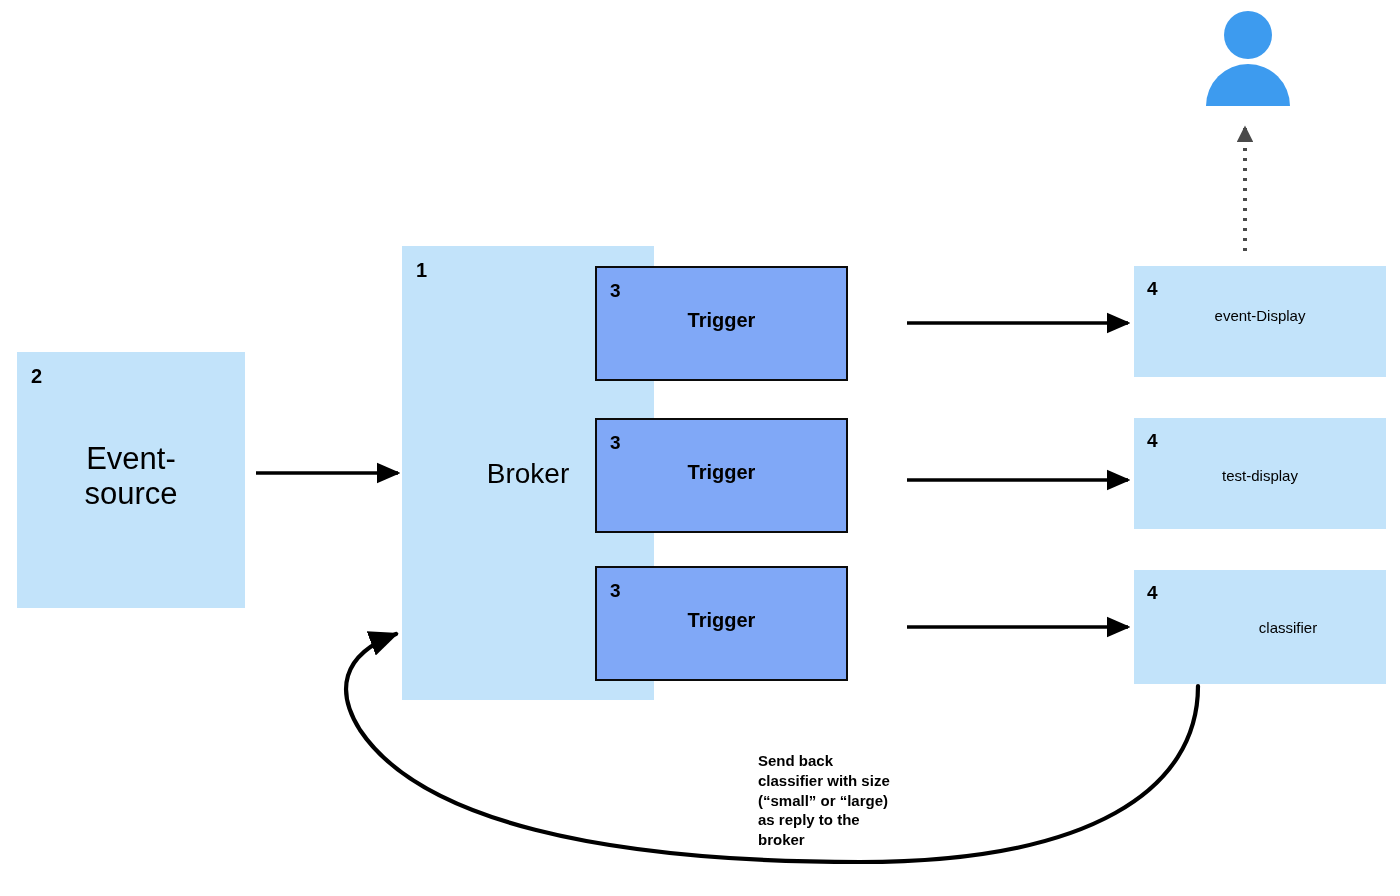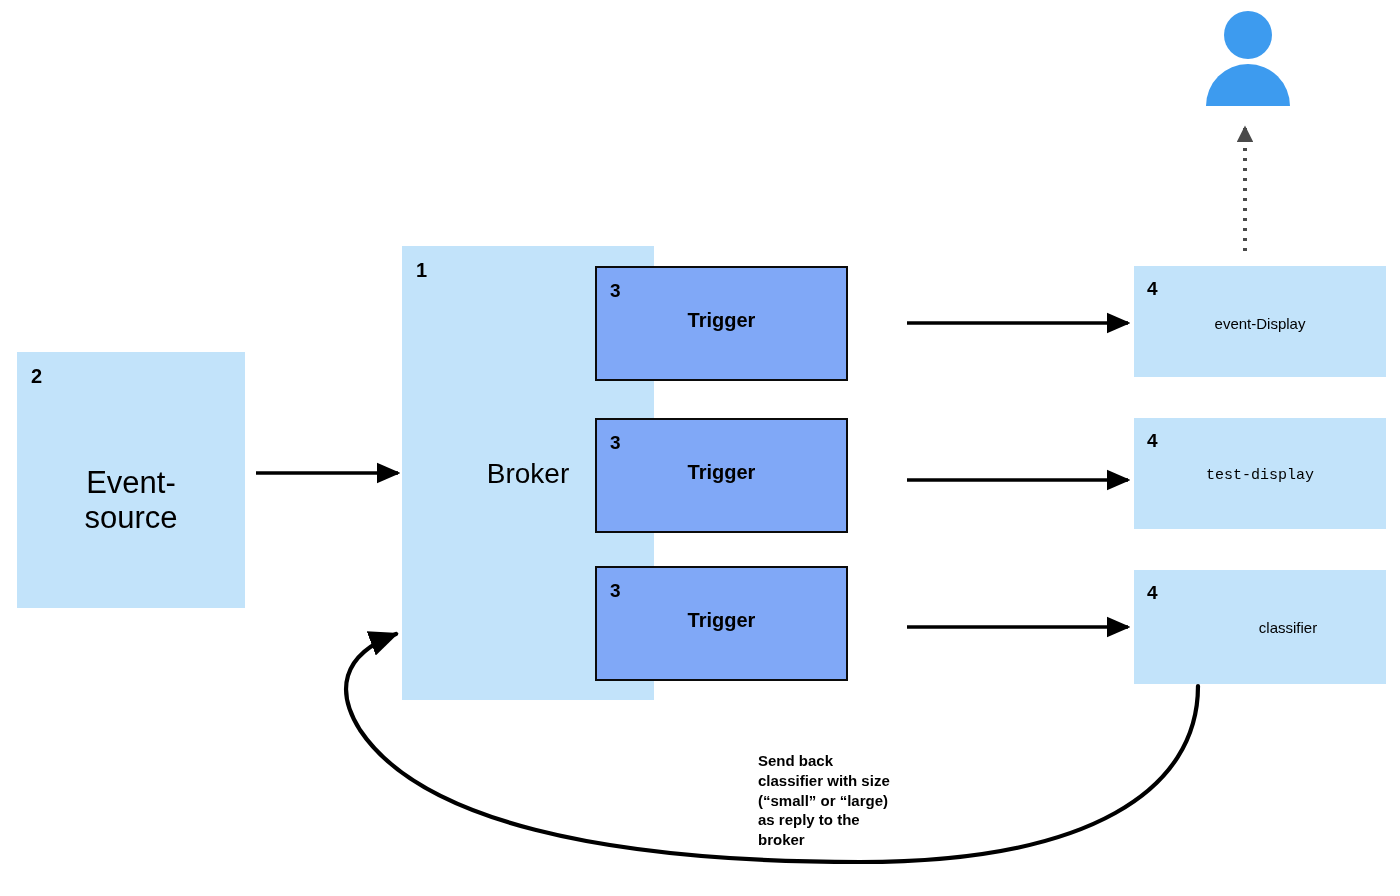--- a/index.html
+++ b/index.html
@@ -111,21 +111,21 @@
 
   <div class="box" style="left:1204px; top:8px; width:88px; height:100px;">
     <svg width="88" height="100" viewBox="0 0 88 100" xmlns="http://www.w3.org/2000/svg">
       <circle cx="44" cy="27" r="24" fill="#3d9bef"></circle>
       <path d="M 2 98 A 42 42 0 0 1 86 98 Z" fill="#3d9bef"></path>
     </svg>
   </div>
 
   <div class="box box-light" style="left:17px; top:352px; width:228px; height:256px;">
     <span class="step-num big">2</span>
-    <span class="box-label label-xl" style="top:90px; white-space:pre-line;margin-top:24px;">Event-
+    <span class="box-label label-xl" style="top:90px; white-space:pre-line;">Event-
 source</span>
   </div>
 
   <div class="box box-light" style="left:402px; top:246px; width:252px; height:454px;">
     <span class="step-num big">1</span>
     <span class="box-label label-md" style="top:212px;">Broker</span>
   </div>
 
   <div class="box box-trigger" style="left:595px; top:266px; width:253px; height:115px;">
     <span class="step-num mid">3</span>
@@ -137,26 +137,26 @@
     <span class="box-label label-lg" style="top:41px;">Trigger</span>
   </div>
 
   <div class="box box-trigger" style="left:595px; top:566px; width:253px; height:115px;">
     <span class="step-num mid">3</span>
     <span class="box-label label-lg" style="top:41px;">Trigger</span>
   </div>
 
   <div class="box box-light" style="left:1134px; top:266px; width:252px; height:111px;">
     <span class="step-num mid">4</span>
-    <span class="box-label label-sm" style="top:50px;">event-Display</span>
+    <span class="box-label label-sm" style="top:42px;">event-Display</span>
   </div>
 
   <div class="box box-light" style="left:1134px; top:418px; width:252px; height:111px;">
     <span class="step-num mid">4</span>
-    <span class="box-label label-sm" style="top:50px;font-family:Liberation Mono, monospace;">test-display</span>
+    <span class="box-label label-sm" style="top:50px;">test-display</span>
   </div>
 
   <div class="box box-light" style="left:1134px; top:570px; width:252px; height:114px;">
     <span class="step-num mid">4</span>
     <span class="box-label label-sm" style="top:50px;margin-left:28px;">classifier</span>
   </div>
 
   <div class="caption" style="left:758px; top:751px; width:226px;">Send back
 classifier with size
 (“small” or “large)

